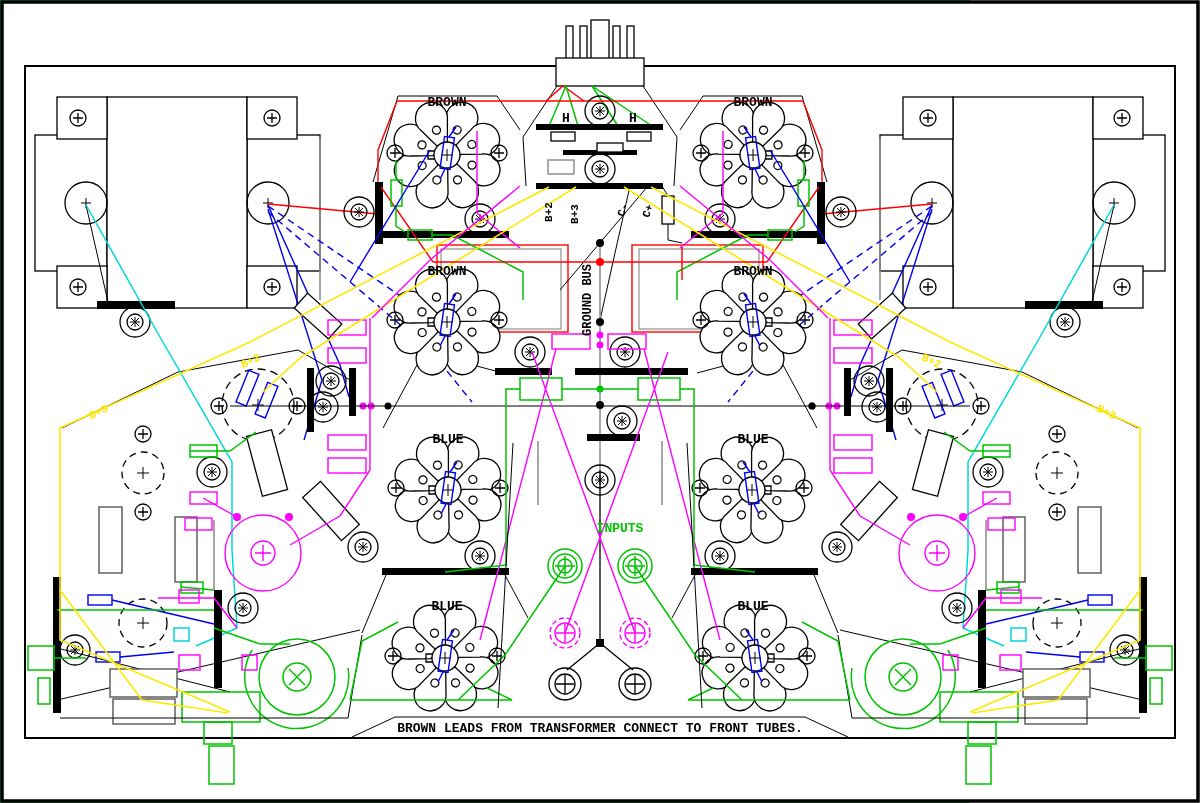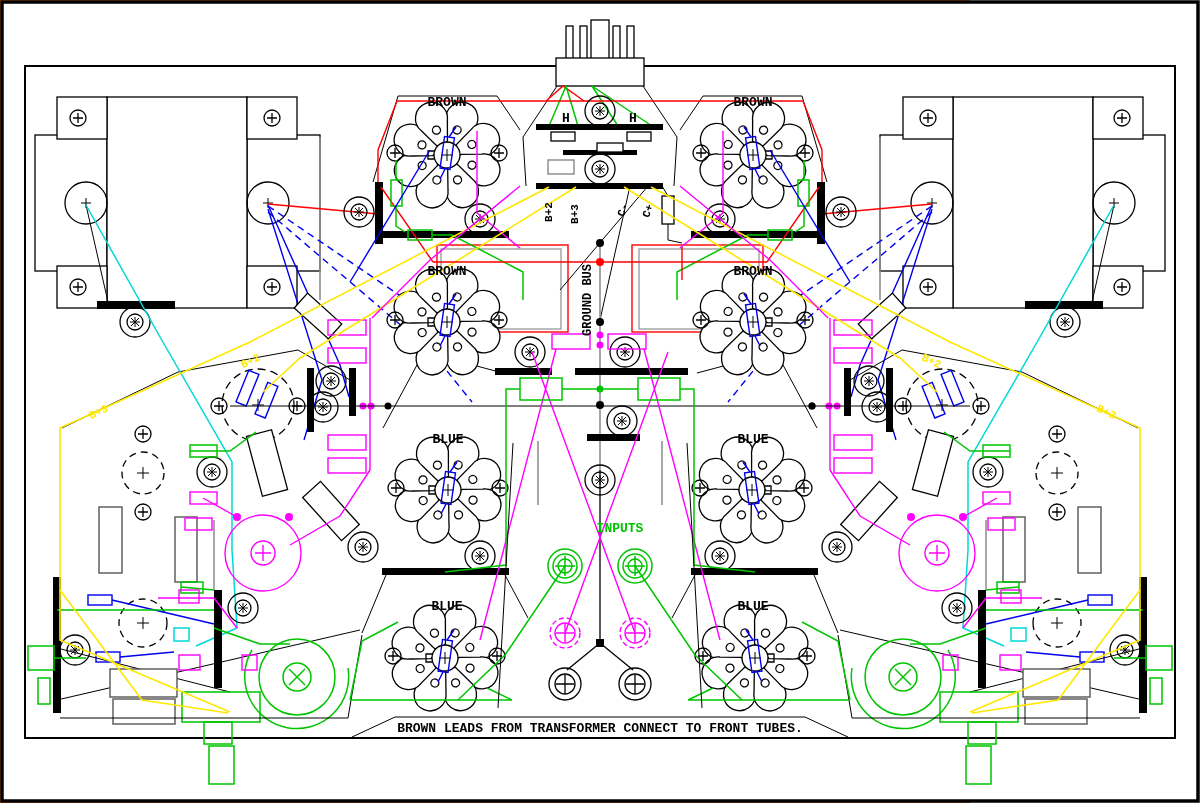--- a/index.html
+++ b/index.html
@@ -1,16 +1,16 @@
 <!DOCTYPE html>
 <html style="--wire-red: #ff0000; --wire-green: #00c400; --wire-blue: #0000ee; --wire-magenta: #ff00ff; --wire-cyan: #00d8d8; --wire-yellow: #ffe800; --ground-bus-gray: #909090; --outline: #000000; --background: #ffffff;"><head>
 <meta charset="utf-8">
 <style>
   html,body{margin:0;padding:0;background:#fff;}
-  .stage{width:970px;height:803px;position:relative;background:#f97316;}
+  .stage{width:970px;height:803px;position:relative;background:#22c55e;}
   svg{display:block;}
   .blk{stroke:#000;fill:none;stroke-width:1.3;}
   .blkthin{stroke:#000;fill:none;stroke-width:1;}
   .fillb{fill:#000;stroke:none;}
   .wht{fill:#fff;stroke:#000;stroke-width:1.3;}
   .gry{stroke:#555;fill:#fff;stroke-width:1.4;}
   .gryw{stroke:#909090;fill:none;stroke-width:1.6;}
   .w-red{stroke:var(--wire-red,#f00);fill:none;stroke-width:1.4;}
   .w-grn{stroke:var(--wire-green,#00c400);fill:none;stroke-width:1.5;}
   .w-blu{stroke:var(--wire-blue,#0000ee);fill:none;stroke-width:1.4;}

